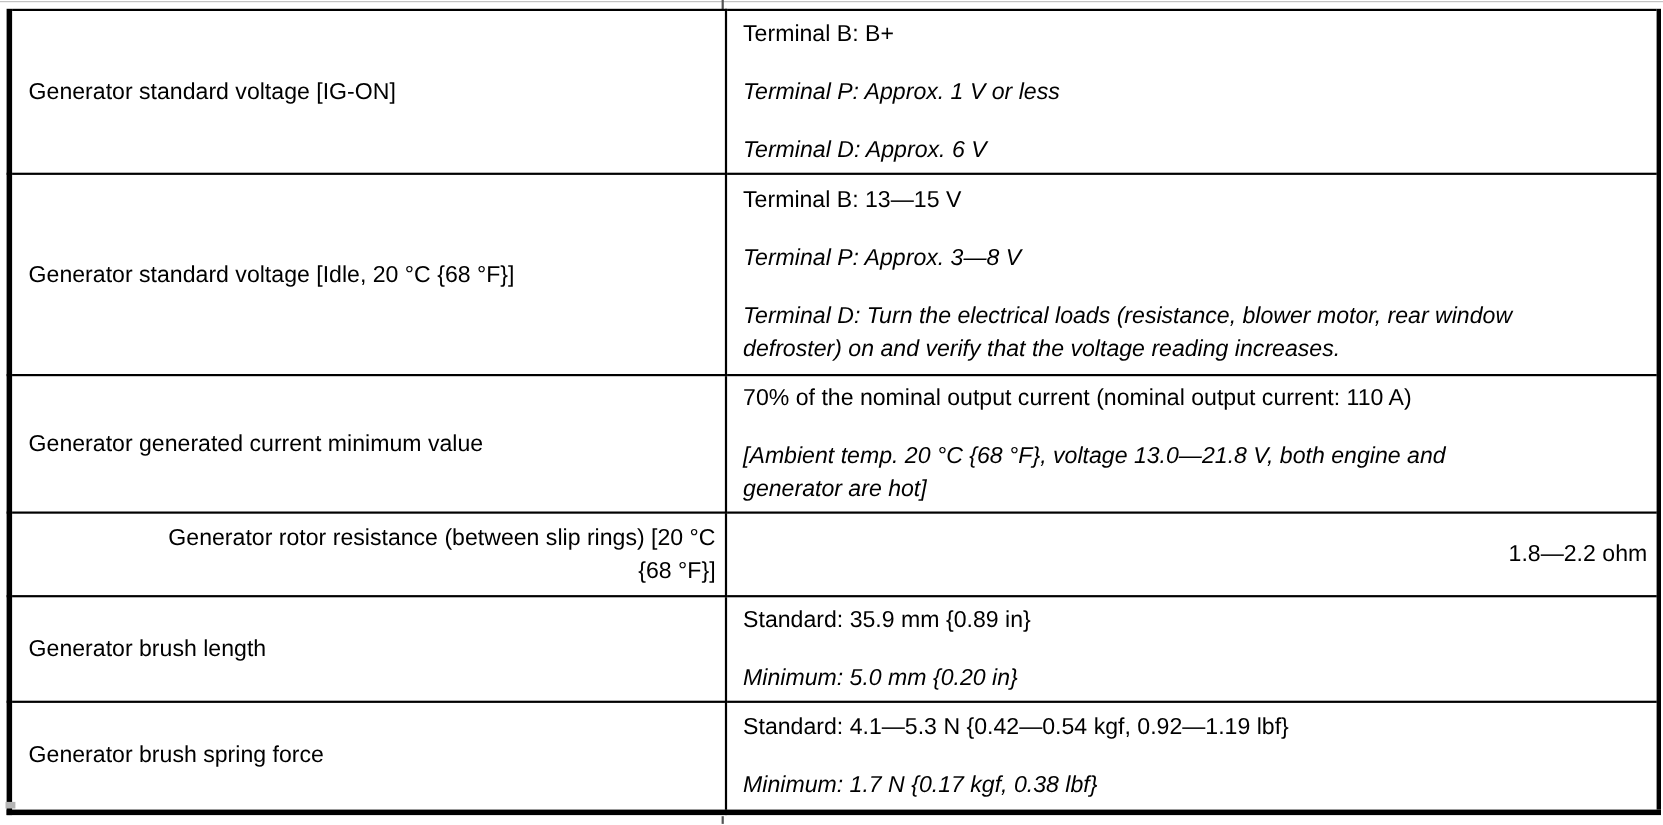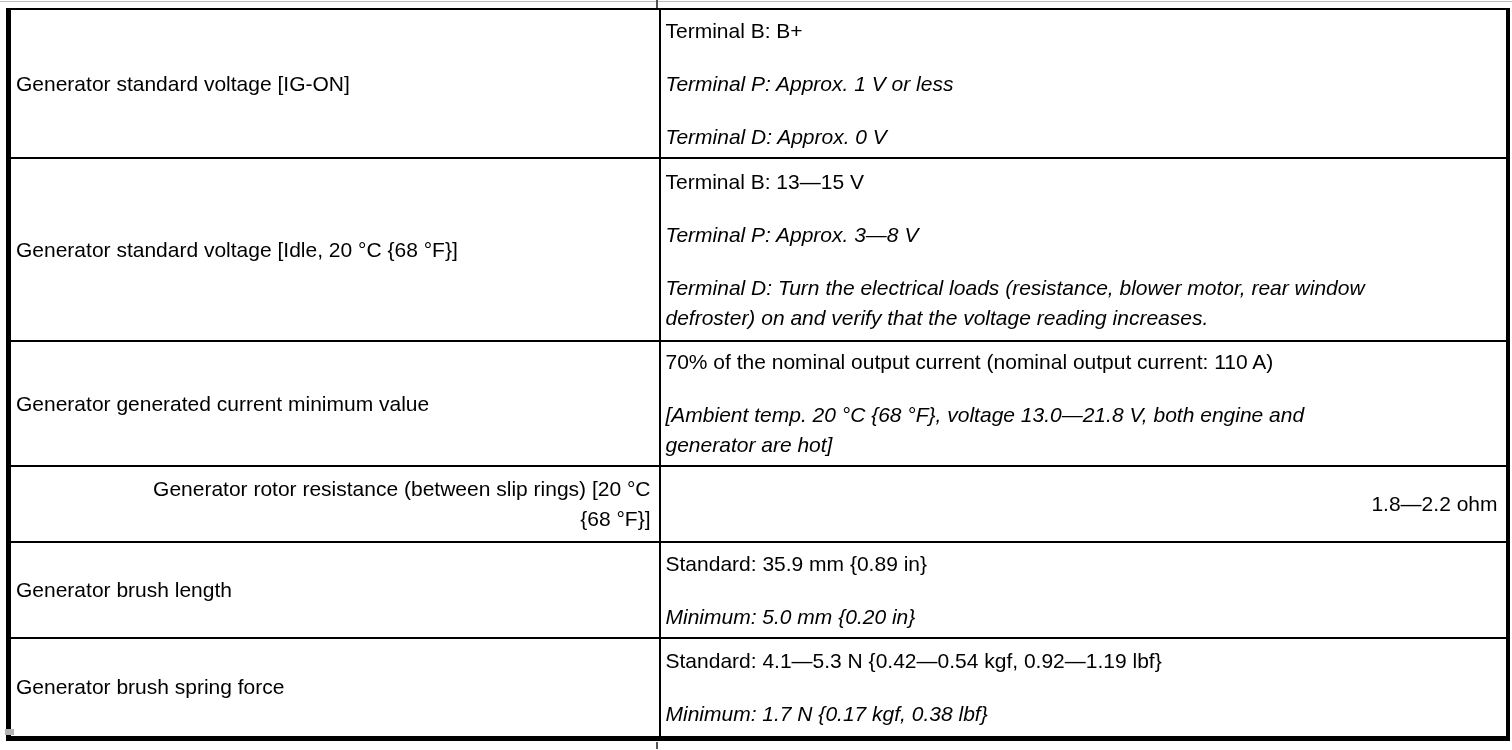--- a/index.html
+++ b/index.html
@@ -53,21 +53,21 @@
     border-left-width: 5px;
     border-right-width: 4px;
     border-bottom-width: 5px;
     font-size: 21px;
     line-height: 30px;
     color: #000000;
   }
   table.spec-table td {
     border: 2px solid #000000;
     vertical-align: middle;
-    padding: 4px 8px 4px 5px;
+    padding: 4px 8px 4px 15px;
     overflow: hidden;
   }
   table.spec-table tr:nth-child(1) { height: 149px; }
   table.spec-table tr:nth-child(2) { height: 183px; }
   table.spec-table tr:nth-child(3) { height: 125px; }
   table.spec-table tr:nth-child(4) { height: 76px; text-align: right;  }
   table.spec-table tr:nth-child(5) { height: 96px;  }
   table.spec-table tr:nth-child(6) { height: 100px; }
   td.label-cell p,
   td.value-cell p {
@@ -93,21 +93,21 @@
     </colgroup>
     <tbody>
 
     <tr>
           <td class="label-cell">
             <p>Generator standard voltage [IG-ON]</p>
           </td>
           <td class="value-cell">
             <p>Terminal B: B+</p>
             <p>Terminal P: Approx. 1 V or less</p>
-            <p>Terminal D: Approx. 0 V</p>
+            <p>Terminal D: Approx. 6 V</p>
           </td>
         </tr>
         <tr>
           <td class="label-cell">
             <p>Generator standard voltage [Idle, 20 °C {68 °F}]</p>
           </td>
           <td class="value-cell">
             <p>Terminal B: 13—15 V</p>
             <p>Terminal P: Approx. 3—8 V</p>
             <p>Terminal D: Turn the electrical loads (resistance, blower motor, rear window

